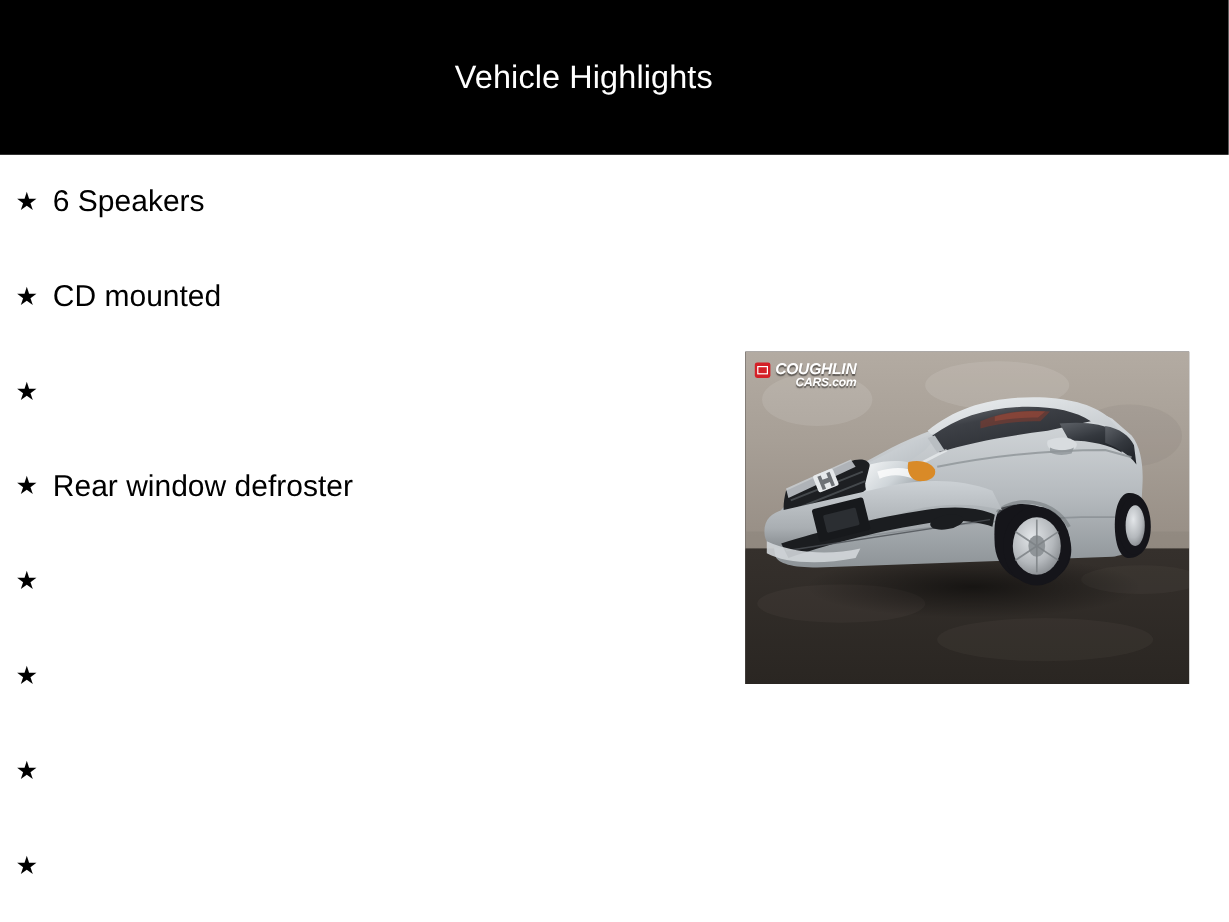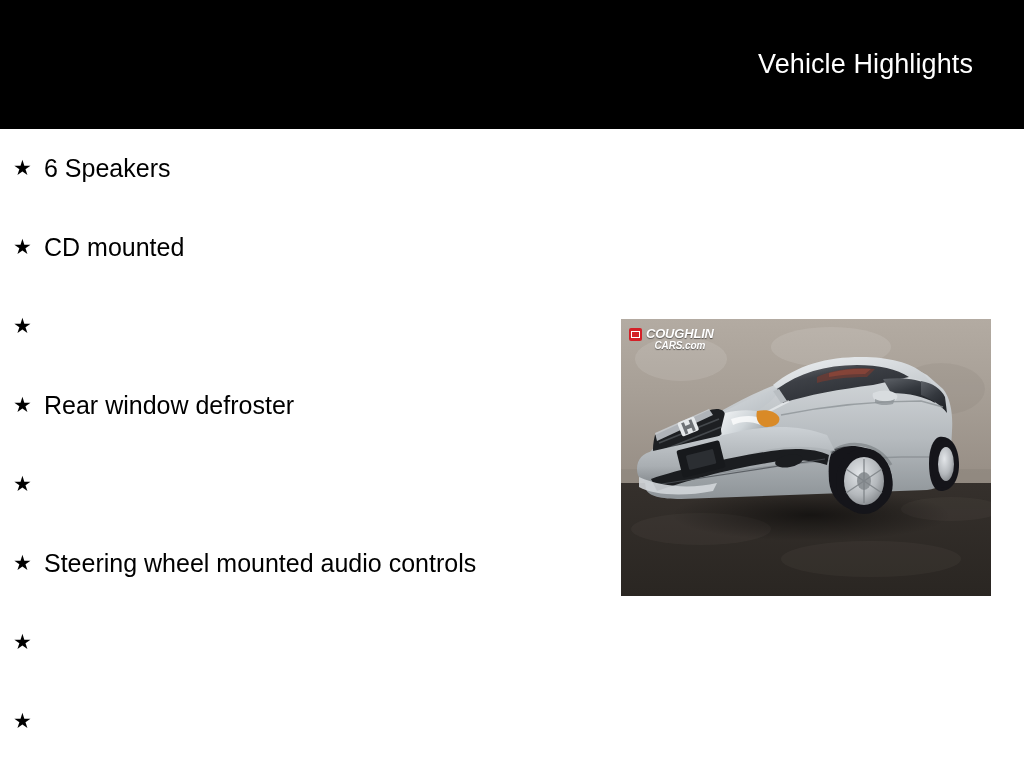--- a/index.html
+++ b/index.html
@@ -18,21 +18,21 @@
   
   .header-bar {
     position: absolute;
     left: 0;
     top: 0;
     width: 1024px;
     height: 129px;
     background: #000000;
     display: flex;
     align-items: center;
-    justify-content: flex-end;
+    justify-content: center;
     box-sizing: border-box;
     padding-right: 51px;
   }
   .header-title {
     color: #ffffff;
     font-size: 27px;
     font-weight: 400;
     letter-spacing: 0.1px;
     line-height: 1;
     white-space: nowrap;
@@ -69,21 +69,21 @@
     font-size: 25px;
     font-weight: 400;
     line-height: 1;
     white-space: nowrap;
   }
 
   
   .vehicle-photo {
     position: absolute;
     left: 621px;
-    top: 319px;
+    top: 293px;
     width: 370px;
     height: 277px;
     overflow: hidden;
     background: #2e2a27;
   }
   .photo-svg {
     display: block;
     width: 370px;
     height: 277px;
   }
@@ -129,21 +129,21 @@
     font-style: italic;
     letter-spacing: -0.2px;
     text-shadow: 0 1px 1px rgba(0,0,0,0.5);
   }
   .wm-line2 {
     color: #ffffff;
     font-size: 10px;
     font-weight: bold;
     font-style: italic;
     letter-spacing: -0.1px;
-    text-align: center;
+    text-align: right;
     margin-top: 1px;
     text-shadow: 0 1px 1px rgba(0,0,0,0.5);
   }
 </style>
 </head>
 <body>
 
 <div class="header-bar">
   <div class="header-title">Vehicle Highlights</div>
 </div>
@@ -168,21 +168,20 @@
     <span class="bullet-star">★</span>
     <span class="highlight-label">Rear window defroster</span>
   </li>
 
   <li class="highlight-item">
     <span class="bullet-star">★</span>
   </li>
 
   <li class="highlight-item">
     <span class="bullet-star">★</span>
-    <span class="highlight-label">Steering wheel mounted audio controls</span>
   </li>
 
   <li class="highlight-item">
     <span class="bullet-star">★</span>
   </li>
 
   <li class="highlight-item">
     <span class="bullet-star">★</span>
   </li>
 

